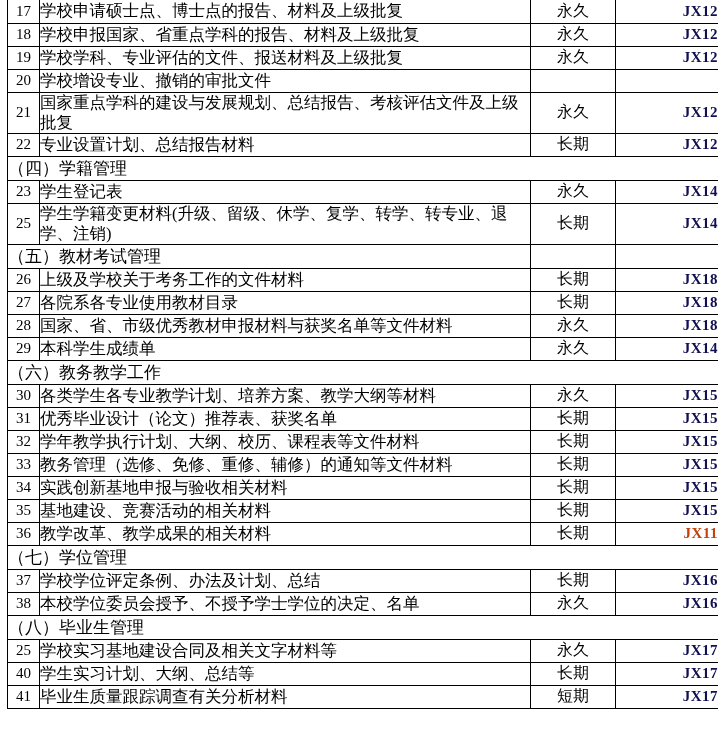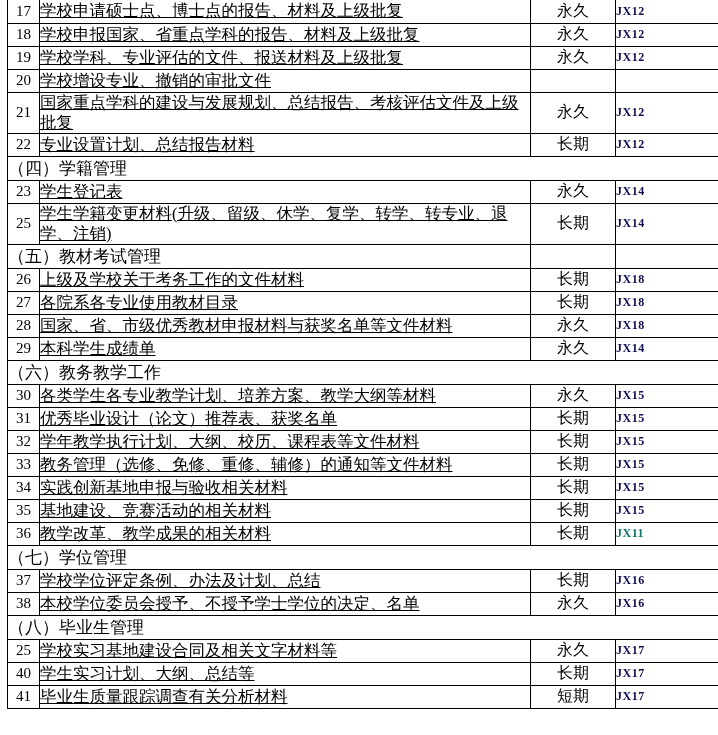--- a/index.html
+++ b/index.html
@@ -31,29 +31,28 @@
     text-align: center;
     font-size: 15px;
     font-family: "Liberation Serif", "DejaVu Serif", serif;
   }
   td.c-desc {
     text-align: left;
     font-size: 16.5px;
     line-height: 20px;
     padding: 1px 2px 1px 2px;
     letter-spacing: 0;
-    text-decoration: underline;
   }
   td.c-period {
     text-align: center;
     font-size: 16px;
   }
   td.c-code {
-    text-align: left;
-    font-size: 12px;
+    text-align: right;
+    font-size: 15px;
     font-weight: bold;
     letter-spacing: 0.5px;
   }
   td.c-section {
     text-align: left;
     font-size: 17px;
     font-weight: normal;
     padding-left: 42px;
   }
 </style>
@@ -184,21 +183,21 @@
       <tr>
         <td class="c-no">35</td>
         <td class="c-desc">基地建设、竞赛活动的相关材料</td>
         <td class="c-period">长期</td>
         <td class="c-code" style="color: rgb(15, 15, 82);">JX15</td>
       </tr>
       <tr>
         <td class="c-no">36</td>
         <td class="c-desc">教学改革、教学成果的相关材料</td>
         <td class="c-period">长期</td>
-        <td class="c-code" style="color: #0f766e; font-family: Liberation Serif, serif;">JX11</td>
+        <td class="c-code" style="color: #c2410c; font-family: Liberation Serif, serif;">JX11</td>
       </tr>
       <tr>
         <td class="c-section" colspan="4">（七）学位管理</td>
       </tr>
       <tr>
         <td class="c-no">37</td>
         <td class="c-desc">学校学位评定条例、办法及计划、总结</td>
         <td class="c-period">长期</td>
         <td class="c-code" style="color: rgb(15, 15, 82);">JX16</td>
       </tr>

